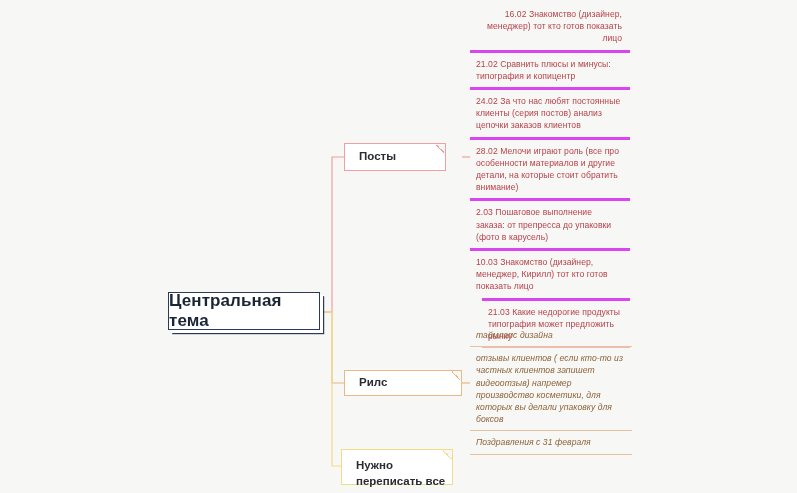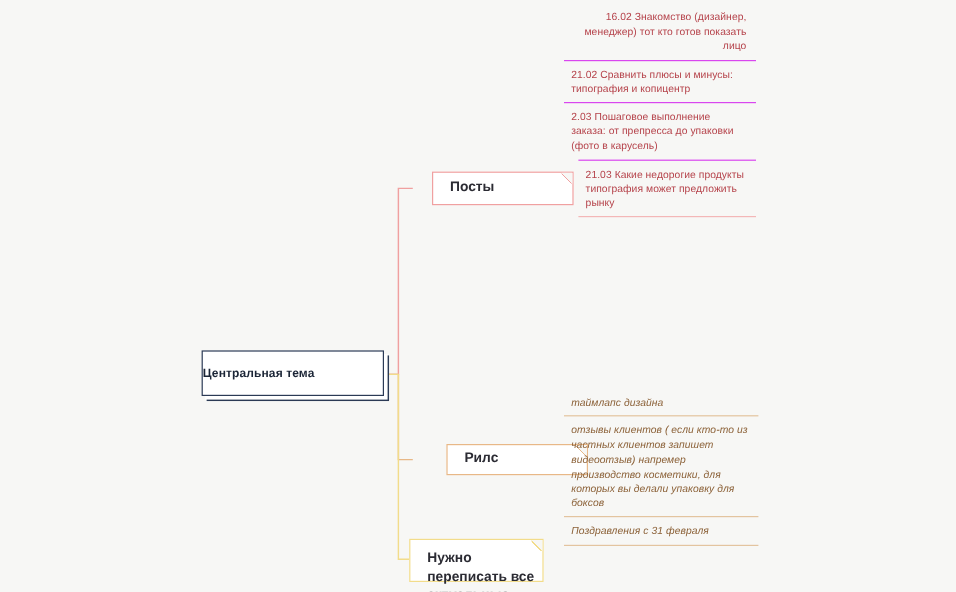--- a/index.html
+++ b/index.html
@@ -28,26 +28,26 @@
     height: 493px;
   }
 
   
   .central {
     position: absolute;
     box-sizing: border-box;
     background: #ffffff;
     border: 1.4px solid #2b3a55;
     color: #1b2536;
-    font-size: 10px;
+    font-size: 17px;
     font-weight: 700;
     letter-spacing: .1px;
     display: flex;
     align-items: center;
-    justify-content: flex-start;
+    justify-content: flex-end;
     box-shadow: 3px 3px 0 0 #ffffff, 4.2px 4.2px 0 0 #2b3a55;
   }
 
   
   .branch {
     position: absolute;
     box-sizing: border-box;
     background: #ffffff;
     font-size: 11.5px;
     font-weight: 700;
@@ -99,21 +99,21 @@
     font-size: 8.6px;
     line-height: 1.42;
     letter-spacing: .05px;
   }
   .leaf-text {
     display: block;
   }
   
   .col-posts .leaf {
     color: #b5424a;
-    border-top: 1px solid #d946ef;
+    border-top: 3px solid #d946ef;
   }
   .col-posts .leaf:first-child {
     border-top: none;
     text-align: right;
   }
   .col-posts .leaf:last-child {
     border-bottom: 1px solid #f3b7b7;
     margin-left: 12px;
   }
   
@@ -143,46 +143,55 @@
 
     <path d="M462 157 L470 157" fill="none" stroke="#f0a0a0" stroke-width="1.2"></path>
 
     <path d="M462 383 L470 383" fill="none" stroke="#e8b887" stroke-width="1.2"></path>
   </svg>
 
   <div class="central" style="left:168px; top:292px; width:152px; height:38px;">
     <span>Центральная тема</span>
   </div>
 
-  <div class="branch posts" style="left:360px; top:143px; width:118px; height:28px;">
+  <div class="branch posts" style="left:344px; top:143px; width:102px; height:28px;">
     <span class="fold"></span>
     <span>Посты</span>
   </div>
 
-  <div class="branch reels" style="left:344px; top:370px; width:118px; height:26px;margin-left:28px;">
+  <div class="branch reels" style="left:344px; top:370px; width:118px; height:26px;">
     <span class="fold"></span>
     <span>Рилс</span>
   </div>
 
   <div class="branch rewrite" style="left:341px; top:449px; width:112px; height:36px;justify-content:center;">
     <span class="fold"></span>
     <span>Нужно переписать все актуальные</span>
   </div>
 
   <div class="leaf-col col-posts" style="left:470px; top:3px; width:160px;">
     <div class="leaf">
       <span class="leaf-text">16.02 Знакомство (дизайнер, менеджер) тот кто готов показать лицо</span>
     </div>
     <div class="leaf">
       <span class="leaf-text">21.02 Сравнить плюсы и минусы: типография и копицентр</span>
     </div>
     <div class="leaf">
+      <span class="leaf-text">24.02 За что нас любят постоянные клиенты (серия постов) анализ цепочки заказов клиентов</span>
+    </div>
+    <div class="leaf">
+      <span class="leaf-text">28.02 Мелочи играют роль (все про особенности материалов и другие детали, на которые стоит обратить внимание)</span>
+    </div>
+    <div class="leaf">
       <span class="leaf-text">2.03 Пошаговое выполнение заказа: от препресса до упаковки (фото в карусель)</span>
     </div>
     <div class="leaf">
+      <span class="leaf-text">10.03 Знакомство (дизайнер, менеджер, Кирилл) тот кто готов показать лицо</span>
+    </div>
+    <div class="leaf">
       <span class="leaf-text">21.03 Какие недорогие продукты типография может предложить рынку</span>
     </div>
   </div>
 
   <div class="leaf-col col-reels" style="left:470px; top:324px; width:162px;font-style:italic;">
     <div class="leaf">
       <span class="leaf-text">таймлапс дизайна</span>
     </div>
     <div class="leaf">
       <span class="leaf-text">отзывы клиентов ( если кто-то из частных клиентов запишет видеоотзыв) напремер производство косметики, для которых вы делали упаковку для боксов</span>

